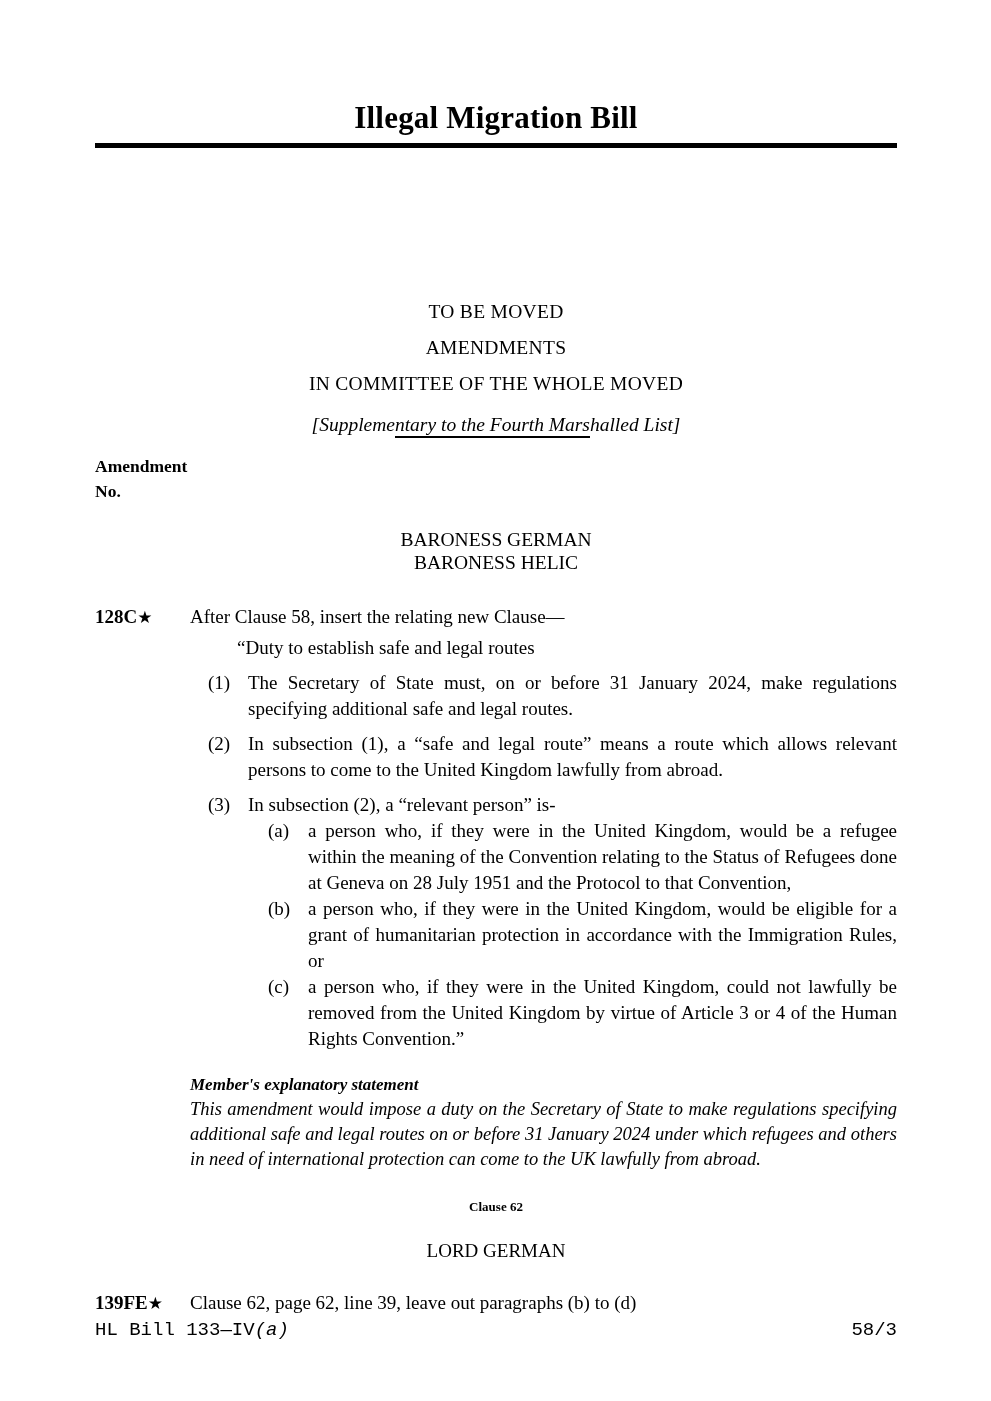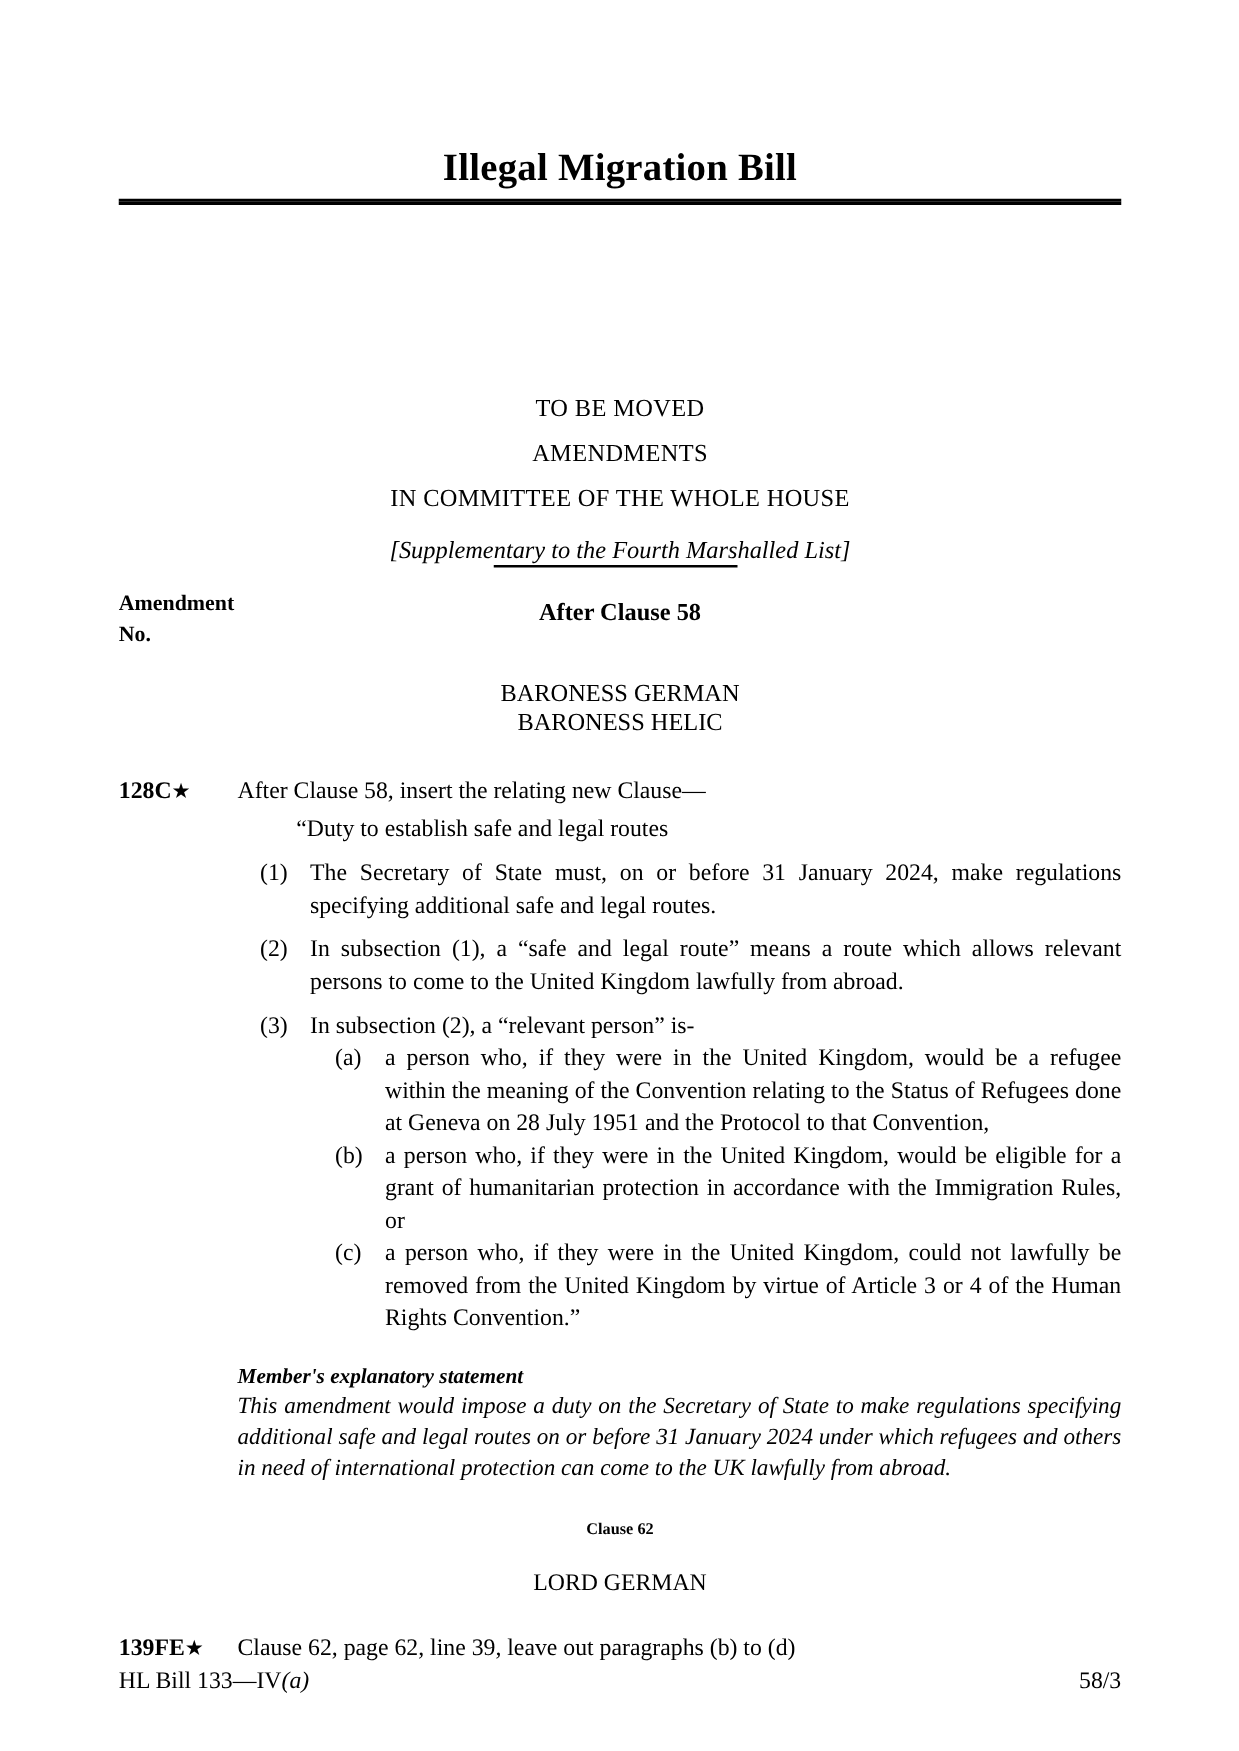--- a/index.html
+++ b/index.html
@@ -7,21 +7,21 @@
   .page {
     position: relative;
     width: 991px;
     height: 1401px;
     margin: 0 auto;
     background: #ffffff;
     color: #000000;
     font-family: "Liberation Serif", serif;
     font-size: 19px;
     line-height: 26px;
-    padding: 16px 94px 0 95px;
+    padding: 0 94px 0 95px;
     overflow: hidden;
   }
   
   .bill-title {
     padding-top: 97px;
     font-size: 31px;
     line-height: 42px;
     font-weight: bold;
     text-align: center;
     letter-spacing: 0.2px;
@@ -112,44 +112,44 @@
     text-align: center;
   }
   .sponsors-2 { margin-top: 18px; text-align: center; }
   .amendment-2 { margin-top: 26px; }
   
   .footer-row {
     display: flex;
     justify-content: space-between;
     align-items: flex-start;
     margin-top: 0px;
+    font-family: Liberation Mono, monospace;
   }
   .footer-left .it { font-style: italic; }
 </style>
 </head>
 <body>
 
 <div class="page">
 
   <h1 class="bill-title">Illegal Migration Bill</h1>
   <div class="double-rule"></div>
 
   <div class="headings">
     <p class="hline">TO BE MOVED</p>
     <p class="hline">AMENDMENTS</p>
-    <p class="hline">IN COMMITTEE OF THE WHOLE HOUSE</p>
+    <p class="hline">IN COMMITTEE OF THE WHOLE MOVED</p>
     <p class="marshalled"><span>[Suppleme</span><span class="underlined">ntary to the Fourth Mars</span><span>halled List]</span></p>
   </div>
 
   <div class="amendment-no-row">
     <div class="margin-note">
       <span class="mn-line">Amendment</span>
       <span class="mn-line">No.</span>
     </div>
-    <h2 class="section-heading">After Clause 58</h2>
   </div>
 
   <div class="sponsors">
     <span class="sponsor">BARONESS GERMAN</span>
     <span class="sponsor">BARONESS HELIC</span>
   </div>
 
   <div class="amendment">
     <div class="amd-num"><span>128C</span><span class="star">★</span></div>
     <div class="amd-body">

